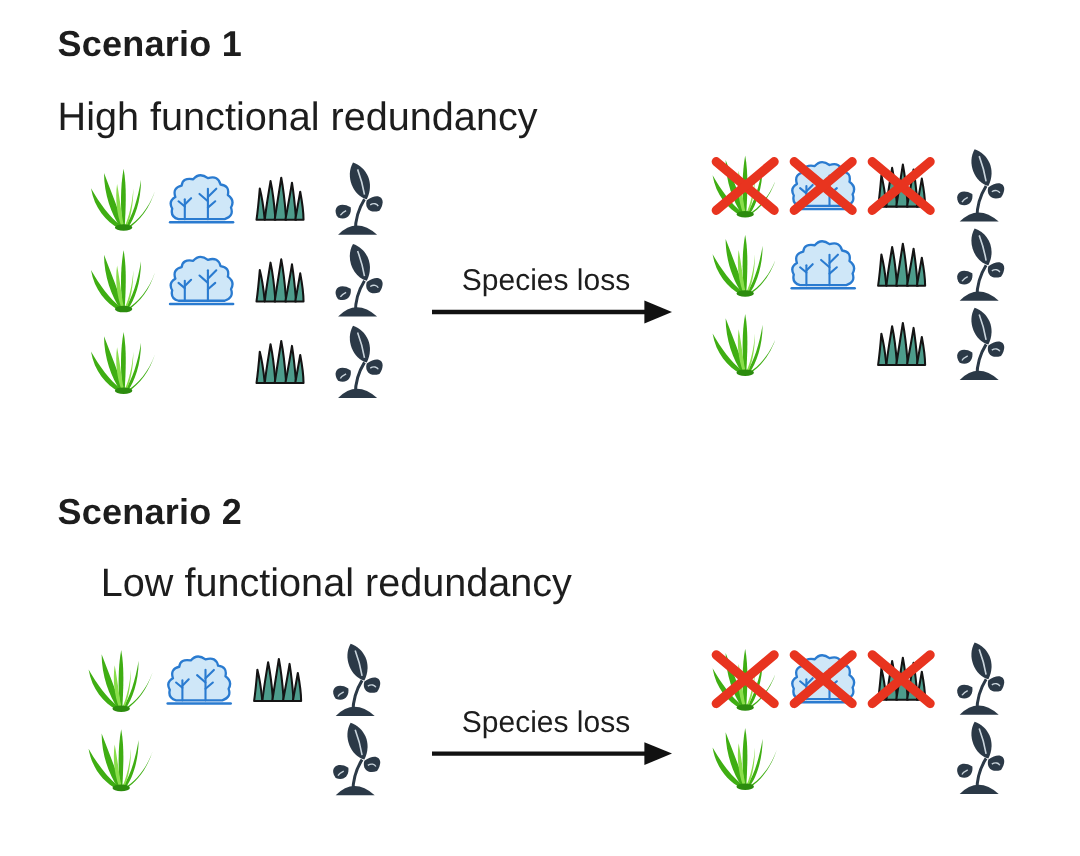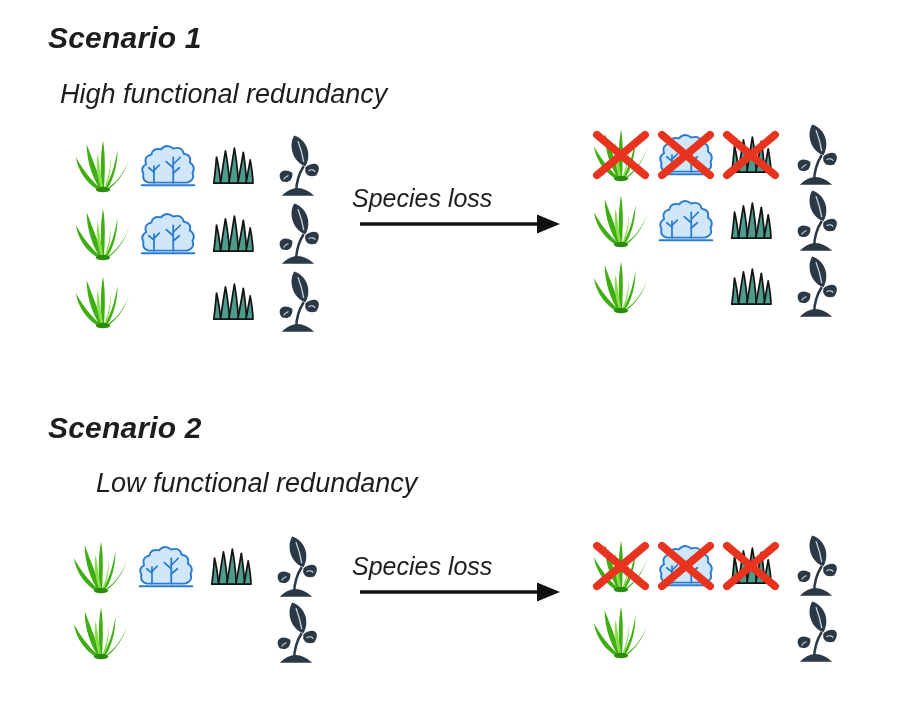--- a/index.html
+++ b/index.html
@@ -1,25 +1,25 @@
 <!DOCTYPE html>
 <html style="--background: #ffffff; --text: #1d1d1d; --arrow-black: #111111; --aloe-green: #3fae13; --aloe-green-light: #8ade4b; --aloe-green-dark: #2c8c0e; --shrub-fill: #cfe7f8; --shrub-stroke: #2a7bd0; --grass-fill: #4d9c8b; --grass-outline: #141414; --seedling-slate: #2b3947; --seedling-vein: #c9d4dc; --cross-red: #e8341f;"><head>
 <meta charset="utf-8">
 <style>
   html,body{margin:0;padding:0;background:#fff;}
   .page{
     position:relative; width:873px; height:713px; background:var(--background,#fff);
-    font-family:"Liberation Sans", sans-serif; color:var(--text,#1d1d1d); overflow:hidden;font-style:italic;
+    font-family:"Liberation Sans", sans-serif; color:var(--text,#1d1d1d); overflow:hidden;
   }
   .title{
     position:absolute; left:48px; margin:0; font-size:30px; font-weight:700; line-height:1.05;
     color:var(--text,#1d1d1d); letter-spacing:0.2px;
   }
   .subtitle{
-    position:absolute; left:60px; margin:0; font-size:27px; font-weight:400; line-height:1.05;
+    position:absolute; left:48px; margin:0; font-size:33px; font-weight:400; line-height:1.05;
     color:var(--text,#1d1d1d);
   }
   .s1 .title{top:22px;} .s1 .subtitle{top:80px;}
   .s2 .title{top:412px;text-align:right;} .s2 .subtitle{top:469px;margin-left:36px;}
 
   .plant-grid{position:absolute; display:grid; grid-template-columns:repeat(4,65px);}
   .s1 .before{left:70px;  top:132px; grid-auto-rows:68px;}
   .s1 .after {left:588px; top:122px; grid-auto-rows:66px;}
   .s2 .before{left:68px;  top:534px; grid-auto-rows:66px;}
   .s2 .after {left:588px; top:533px; grid-auto-rows:66px;}
@@ -27,21 +27,21 @@
   .cell{position:relative; display:flex; align-items:center; justify-content:center;}
   .icon-aloe{width:58px;height:58px;}
   .icon-shrub{width:56px;height:50px;}
   .icon-grass{width:44px;height:50px;}
   .icon-seedling{width:44px;height:66px;}
   .cross-overlay{
     position:absolute; inset:0; display:flex; align-items:center; justify-content:center; z-index:3;
   }
   .cross-overlay svg{width:60px;height:54px;}
 
-  .arrow-block{position:absolute; width:206px; }
+  .arrow-block{position:absolute; width:206px; text-align:center;margin-top:36px;}
   .s1 .arrow-block{left:352px; top:184px;}
   .s2 .arrow-block{left:352px; top:552px;}
   .arrow-label{display:block; font-size:25px; line-height:28px; color:var(--text,#1d1d1d);}
   .arrow-svg{display:block; margin-left:8px; margin-top:0;}
 </style>
 </head>
 <body>
 
 <div class="page">
 

